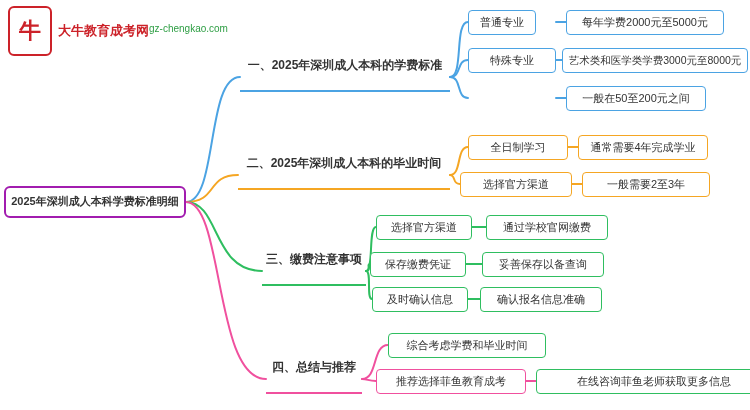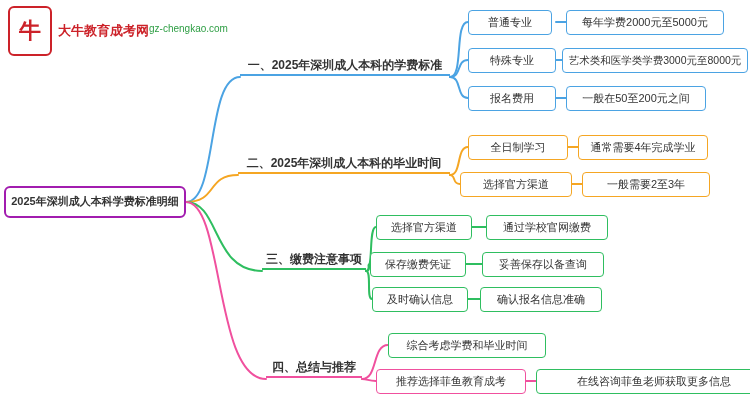--- a/index.html
+++ b/index.html
@@ -11,21 +11,21 @@
   .node{position:absolute;z-index:1;box-sizing:border-box;background:#fff;
     white-space:nowrap;text-align:center;font-size:11px;line-height:16px;
     padding:3px 4px;border-radius:4px;height:25px;overflow:hidden;}
   .leaf{border:1.5px solid #999;}
   .b-blue{border-color:#4ba3e3;}
   .b-orange{border-color:#f5a623;}
   .b-green{border-color:#2fbe60;}
   .b-pink{border-color:#f0509e;}
   .branch{position:absolute;z-index:1;box-sizing:border-box;background:transparent;
     white-space:nowrap;text-align:center;font-size:12px;font-weight:700;
-    padding:3px 2px 0 2px;border-bottom:2px solid #999;}
+    padding:3px 2px 16px 2px;border-bottom:2px solid #999;}
   .u-blue{border-bottom-color:#4ba3e3;}
   .u-orange{border-bottom-color:#f5a623;}
   .u-green{border-bottom-color:#2fbe60;}
   .u-pink{border-bottom-color:#f0509e;}
   .root{position:absolute;z-index:1;box-sizing:border-box;background:#fff;
     border:2px solid #a21caf;border-radius:6px;font-size:11px;font-weight:700;
     text-align:center;white-space:nowrap;line-height:26px;height:32px;}
   
   .logo{position:absolute;left:8px;top:6px;z-index:2;display:flex;align-items:center;gap:6px;}
   .logo-mark{width:40px;height:46px;border:2px solid #cc2229;border-radius:6px;
@@ -80,25 +80,24 @@
     </div>
     <div class="logo-text">
       <span class="logo-brand">大牛教育成考网</span>
       <span class="logo-domain">gz-chengkao.com</span>
     </div>
   </div>
 
   <div class="root" style="left:4px;top:186px;width:182px;">2025年深圳成人本科学费标准明细</div>
 
   <div class="branch u-blue" style="left:240px;top:54px;width:210px;">一、2025年深圳成人本科的学费标准</div>
-  <div class="node leaf b-blue" style="left:468px;top:10px;width:84px;">普通专业</div>
+  <div class="node leaf b-blue" style="left:468px;top:10px;width:68px;">普通专业</div>
   <div class="node leaf b-blue" style="left:566px;top:10px;width:158px;">每年学费2000元至5000元</div>
   <div class="node leaf b-blue" style="left:468px;top:48px;width:88px;">特殊专业</div>
   <div class="node leaf b-blue" style="left:562px;top:48px;width:186px;font-size:10.5px;">艺术类和医学类学费3000元至8000元</div>
-  <div class="node leaf b-blue" style="left:468px;top:86px;width:88px;">报名费用</div>
   <div class="node leaf b-blue" style="left:566px;top:86px;width:140px;">一般在50至200元之间</div>
 
   <div class="branch u-orange" style="left:238px;top:152px;width:212px;">二、2025年深圳成人本科的毕业时间</div>
   <div class="node leaf b-orange" style="left:468px;top:135px;width:100px;">全日制学习</div>
   <div class="node leaf b-orange" style="left:578px;top:135px;width:130px;">通常需要4年完成学业</div>
   <div class="node leaf b-orange" style="left:460px;top:172px;width:112px;">选择官方渠道</div>
   <div class="node leaf b-orange" style="left:582px;top:172px;width:128px;">一般需要2至3年</div>
 
   <div class="branch u-green" style="left:262px;top:248px;width:104px;">三、缴费注意事项</div>
   <div class="node leaf b-green" style="left:376px;top:215px;width:96px;">选择官方渠道</div>

